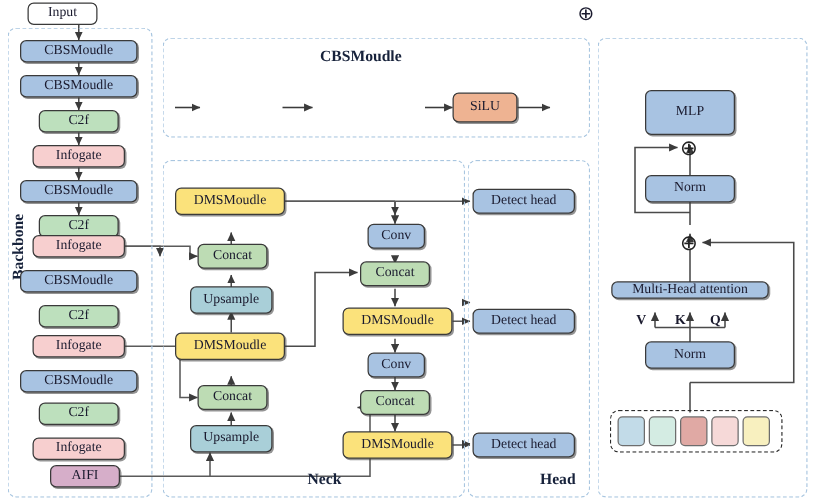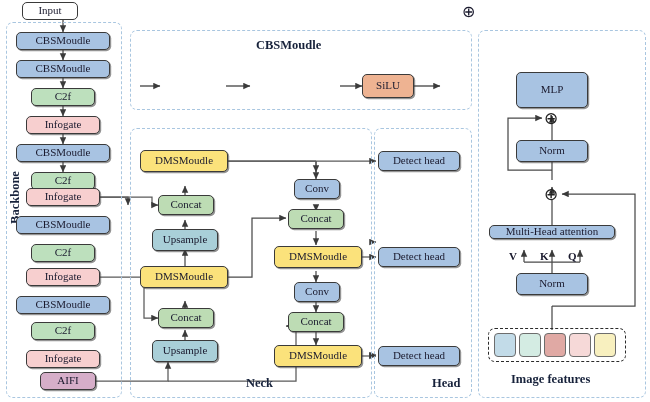--- a/index.html
+++ b/index.html
@@ -185,15 +185,14 @@
   <div class="vkq" style="left:540px;top:250px;">K</div>
   <div class="vkq" style="left:568px;top:250px;">Q</div>
   <div class="node" style="left:516px;top:273px;width:72px;height:22px;background:#a8c3e2;">Norm</div>
 
   <div class="featbox" style="left:488px;top:328px;width:136px;height:32px;"></div>
   <div class="feat" style="left:494px;top:333px;width:20px;height:22px;background:#c2dbe8;"></div>
   <div class="feat" style="left:519px;top:333px;width:20px;height:22px;background:#d4ece3;"></div>
   <div class="feat" style="left:544px;top:333px;width:20px;height:22px;background:#e0a9a4;"></div>
   <div class="feat" style="left:569px;top:333px;width:20px;height:22px;background:#f6d9d8;"></div>
   <div class="feat" style="left:594px;top:333px;width:20px;height:22px;background:#f8f0bf;"></div>
-  <div class="ttl" style="left:511px;top:372px;">Image features</div>
 
 </div>
 
 </body></html>

